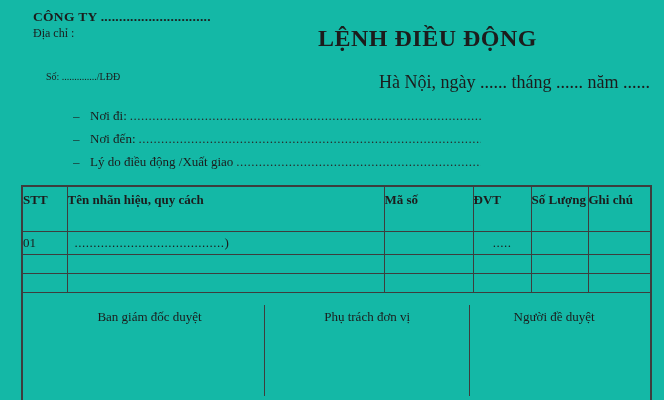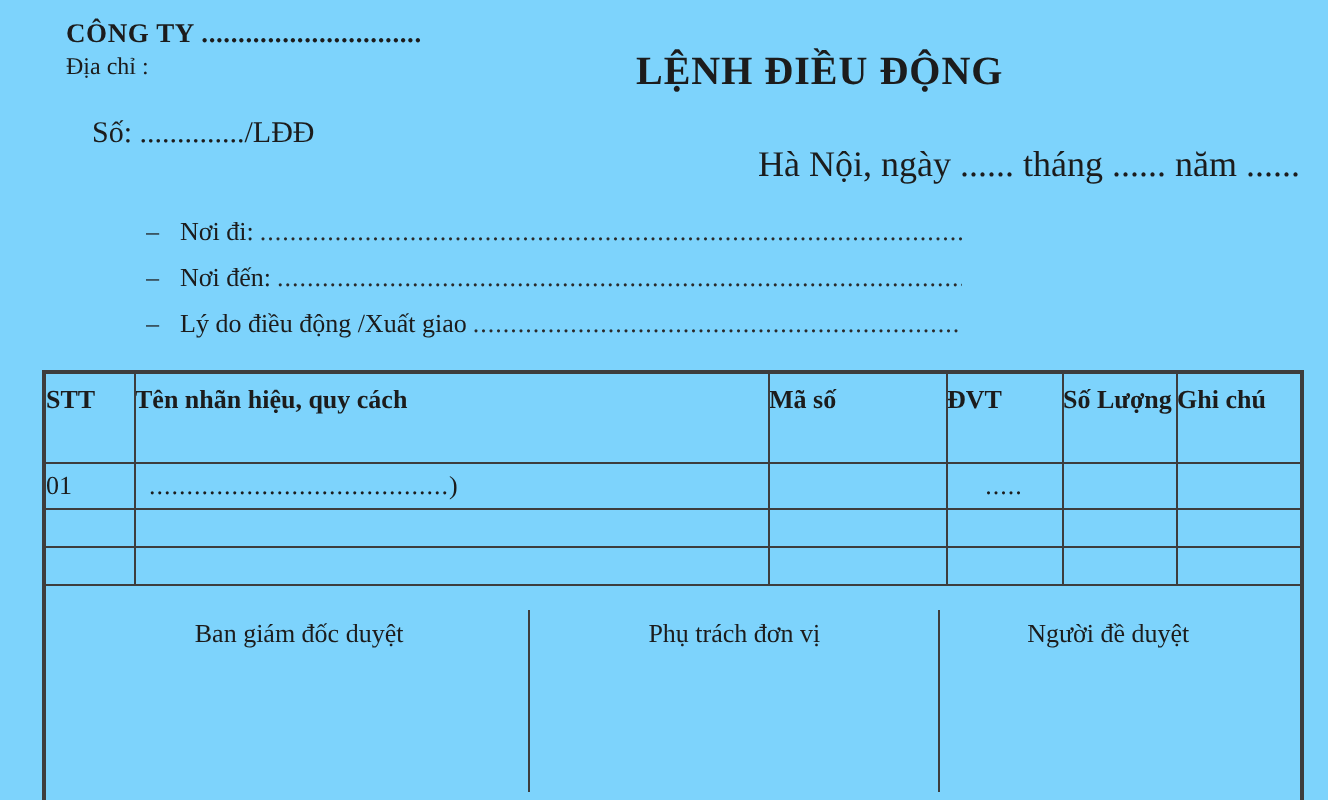--- a/index.html
+++ b/index.html
@@ -1,30 +1,30 @@
 <!DOCTYPE html>
 <html><head>
 <meta charset="utf-8">
 <style>
   * { margin:0; padding:0; box-sizing:border-box; }
   html,body { background:#fff; }
   .page {
     position:relative;
     width:664px; height:400px;
-    background:#7dd3fc;
+    background:#14b8a6;
     font-family:"Liberation Serif", serif;
     color:#1c1c1c;
     overflow:hidden;
   }
   
   .company { position:absolute; left:33px; top:9px; font-size:13.5px; font-weight:bold; letter-spacing:0.3px; white-space:nowrap; }
   .address { position:absolute; left:33px; top:26px; font-size:12px; }
-  .title   { position:absolute; left:318px; top:25px; font-size:20px; font-weight:bold; letter-spacing:0.5px; white-space:nowrap; }
+  .title   { position:absolute; left:318px; top:25px; font-size:24px; font-weight:bold; letter-spacing:0.5px; white-space:nowrap; }
   
-  .doc-number { position:absolute; left:46px;  top:59px; font-size:15px; white-space:nowrap; }
+  .doc-number { position:absolute; left:46px;  top:71px; font-size:10px; white-space:nowrap; }
   .place-date { position:absolute; left:379px; top:72px; font-size:18px; white-space:nowrap; }
   
   .bullets { position:absolute; left:73px; top:108px; width:408px; }
   .bullet-line { display:flex; align-items:baseline; height:23px; font-size:13px; white-space:nowrap; overflow:hidden; }
   .bullet-dash { width:17px; flex:0 0 auto; }
   .bullet-label { flex:0 0 auto; margin-right:3px; }
   .bullet-fill { flex:1 1 auto; overflow:hidden; letter-spacing:0.5px; color:#2a2a2a; }
   
   table.items {
     position:absolute; left:21px; top:185px;

